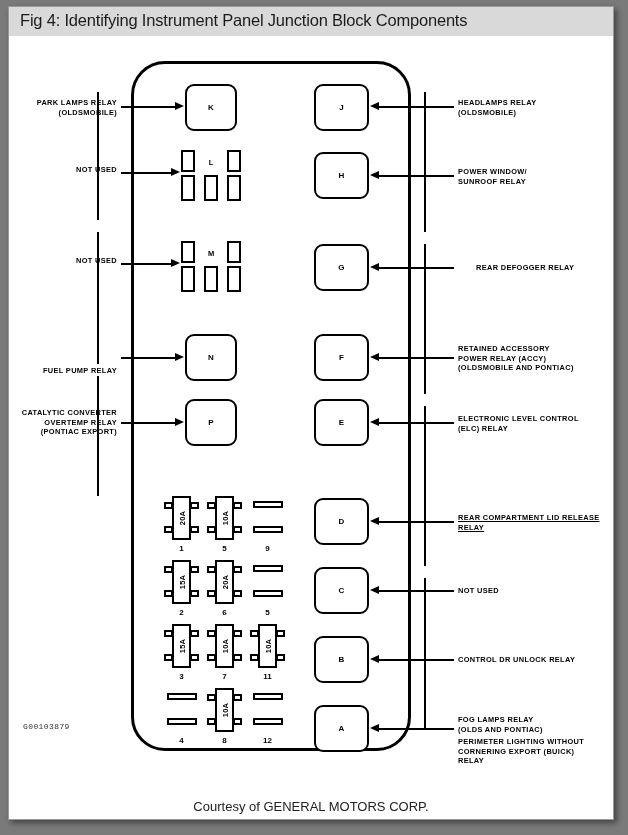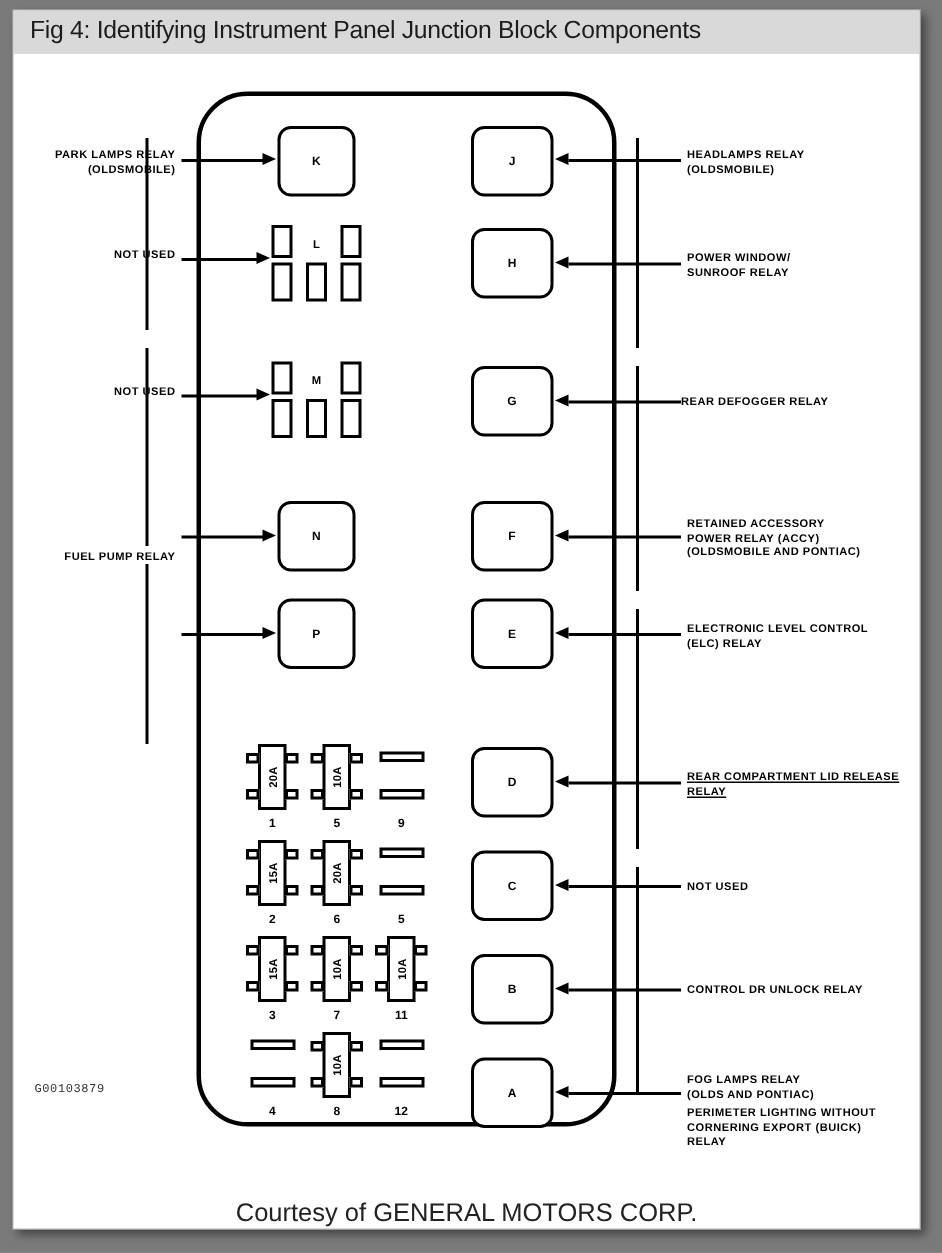--- a/index.html
+++ b/index.html
@@ -183,21 +183,21 @@
     font-size: 8px;
     color: #333;
     letter-spacing: 0.4px;
     font-family: Liberation Mono, monospace;
   }
   #courtesy {
     position: absolute;
     left: 0; top: 763px;
     width: 604px;
     text-align: center;
-    font-size: 17px;
+    font-size: 13px;
     color: #222;
   }
 </style>
 </head>
 <body>
 
 <div id="page">
   <div id="sheet">
 
     <div id="title-bar">
@@ -387,36 +387,39 @@
       <div class="arrow to-right" style="left:162px; top:132px;"></div>
 
       <div class="label left" style="left:18px; top:220px; width:90px;">NOT USED</div>
       <div class="leader" style="left:112px; top:227px; width:51px;"></div>
       <div class="arrow to-right" style="left:162px; top:223px;"></div>
 
       <div class="label left" style="left:8px; top:314px; width:100px;margin-top:16px;">FUEL PUMP RELAY</div>
       <div class="leader" style="left:112px; top:321px; width:55px;"></div>
       <div class="arrow to-right" style="left:166px; top:317px;"></div>
 
+      <div class="label left" style="left:4px; top:372px; width:104px;">CATALYTIC CONVERTER
+OVERTEMP RELAY
+(PONTIAC EXPORT)</div>
       <div class="leader" style="left:112px; top:386px; width:55px;"></div>
       <div class="arrow to-right" style="left:166px; top:382px;"></div>
 
       <div class="arrow to-left" style="left:361px; top:66px;"></div>
       <div class="leader" style="left:370px; top:70px; width:75px;"></div>
       <div class="label right" style="left:449px; top:62px; width:150px;">HEADLAMPS RELAY
 (OLDSMOBILE)</div>
 
       <div class="arrow to-left" style="left:361px; top:135px;"></div>
       <div class="leader" style="left:370px; top:139px; width:75px;"></div>
       <div class="label right" style="left:449px; top:131px; width:150px;">POWER WINDOW/
 SUNROOF RELAY</div>
 
       <div class="arrow to-left" style="left:361px; top:227px;"></div>
       <div class="leader" style="left:370px; top:231px; width:75px;"></div>
-      <div class="label right" style="left:445px; top:227px; width:150px;">REAR DEFOGGER RELAY</div>
+      <div class="label right" style="left:467px; top:227px; width:150px;">REAR DEFOGGER RELAY</div>
 
       <div class="arrow to-left" style="left:361px; top:317px;"></div>
       <div class="leader" style="left:370px; top:321px; width:75px;"></div>
       <div class="label right" style="left:449px; top:308px; width:155px;">RETAINED ACCESSORY
 POWER RELAY (ACCY)
 (OLDSMOBILE AND PONTIAC)</div>
 
       <div class="arrow to-left" style="left:361px; top:382px;"></div>
       <div class="leader" style="left:370px; top:386px; width:75px;"></div>
       <div class="label right" style="left:449px; top:378px; width:155px;">ELECTRONIC LEVEL CONTROL

